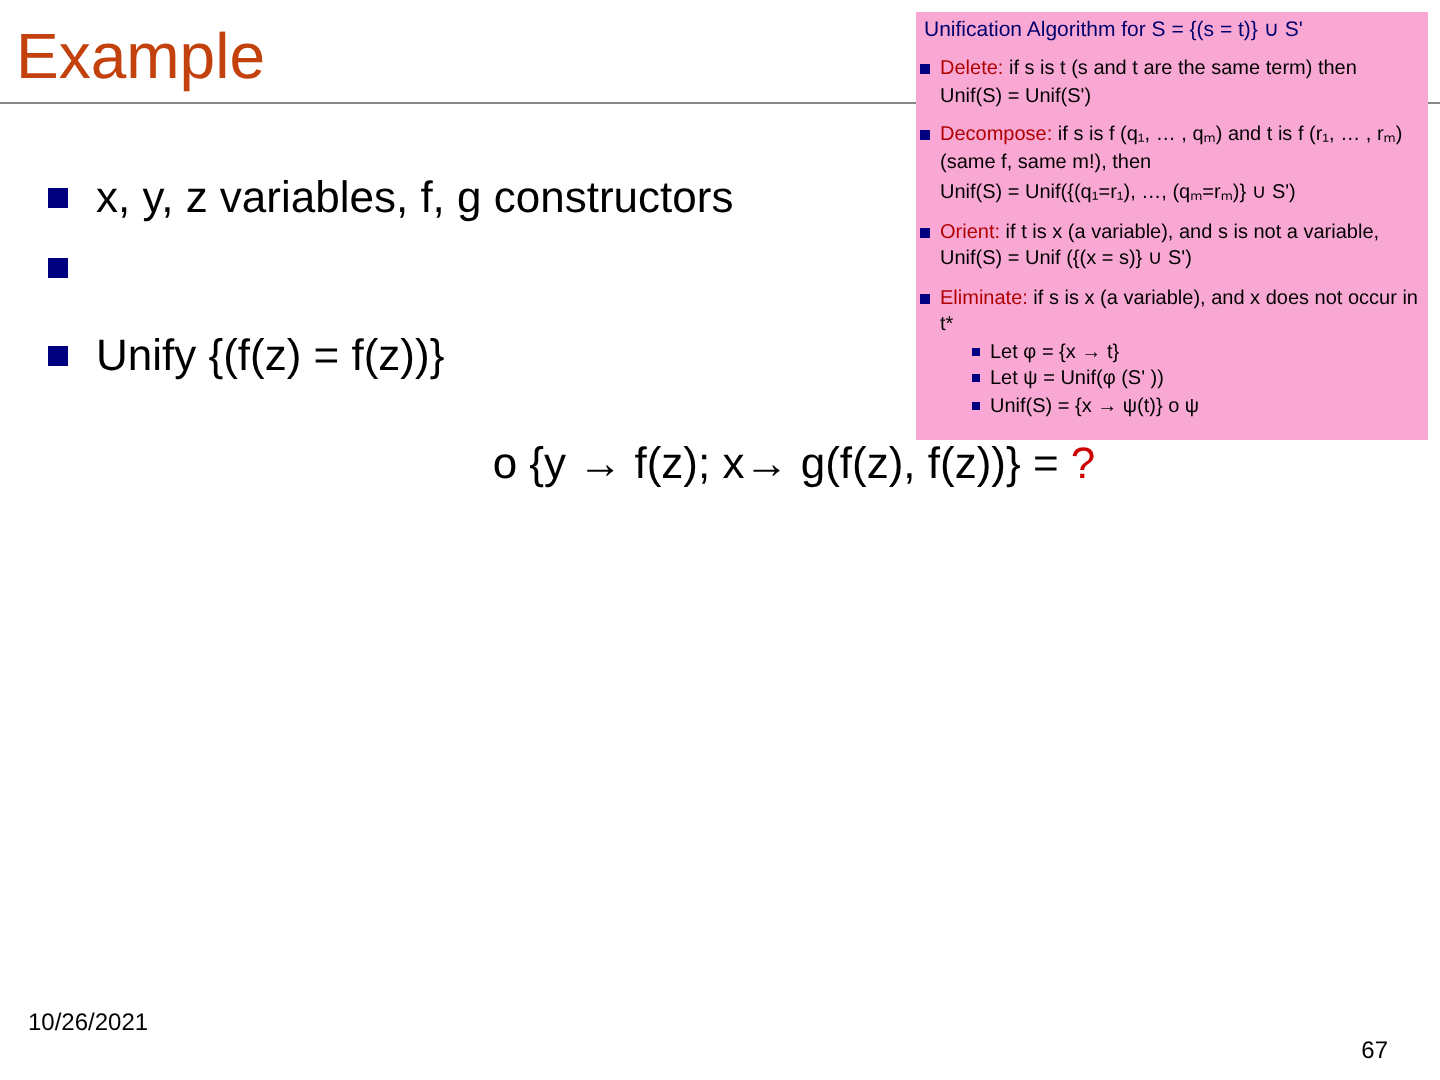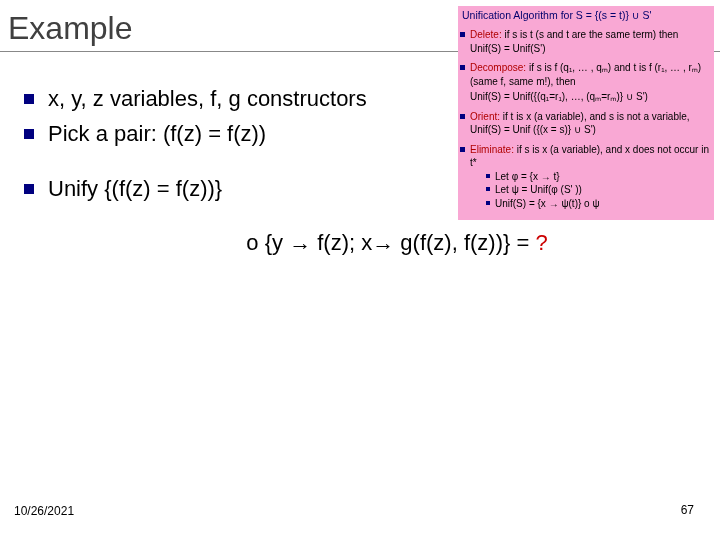--- a/index.html
+++ b/index.html
@@ -6,21 +6,21 @@
   body {
     width: 720px;
     height: 540px;
     background: #ffffff;
     font-family: Arial, Helvetica, sans-serif;
     position: relative;
     overflow: hidden;
   }
   .slide-title {
     font-size: 32px;
-    color: #404040;
+    color: #c2410c;
     padding: 10px 8px 4px 8px;
     border-bottom: 1px solid #888;
     font-weight: normal;
     width: 720px;
   }
   .main-content {
     padding: 30px 0 0 24px;
     font-size: 22px;
     color: #000;
     line-height: 1.5;
@@ -48,21 +48,21 @@
   .red { color: #cc0000; }
   .footer-left {
     position: absolute;
     bottom: 22px;
     left: 14px;
     font-size: 12px;
     color: #000;
   }
   .footer-right {
     position: absolute;
-    bottom: 23px;
+    bottom: 8px;
     right: 26px;
     font-size: 12px;
     color: #000;
   }
   
   .ref-panel {
     position: absolute;
     top: 6px;
     right: 6px;
     width: 256px;
@@ -109,21 +109,20 @@
 
 <div class="slide-title">Example</div>
 
 <div class="main-content">
   <div class="bullet-item">
     <div class="bullet-sq"></div>
     <div>x, y, z variables, f, g constructors</div>
   </div>
   <div class="bullet-item">
     <div class="bullet-sq"></div>
-    <div>Pick a pair: (f(z) = f(z))</div>
   </div>
   <div class="gap"></div>
   <div class="bullet-item">
     <div class="bullet-sq"></div>
     <div>Unify {(f(z) = f(z))}</div>
   </div>
   <div class="sub-item">
     <span>o {y → f(z); x→ g(f(z), f(z))} = </span><span class="red">?</span>
   </div>
 </div>

